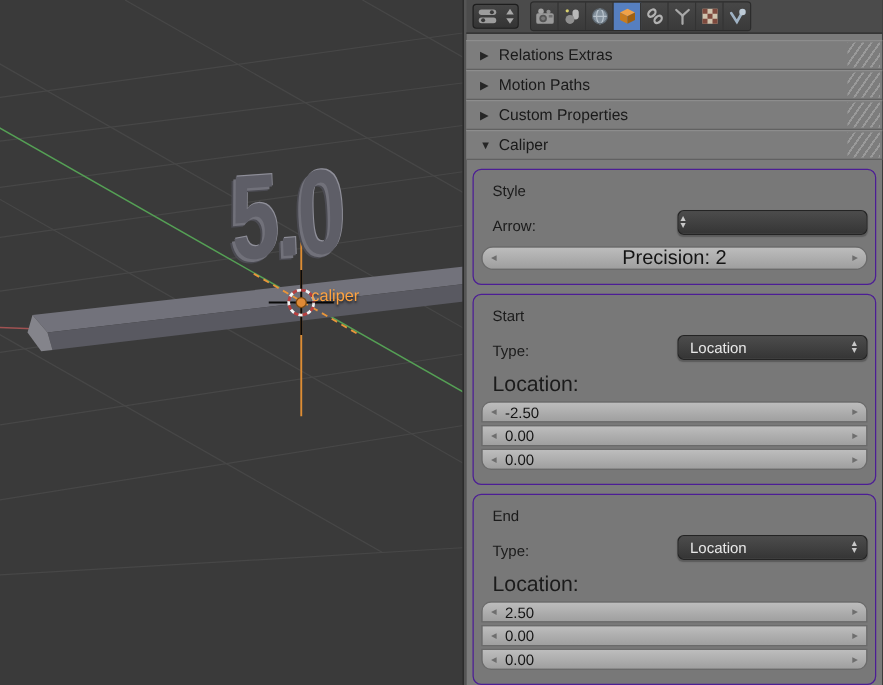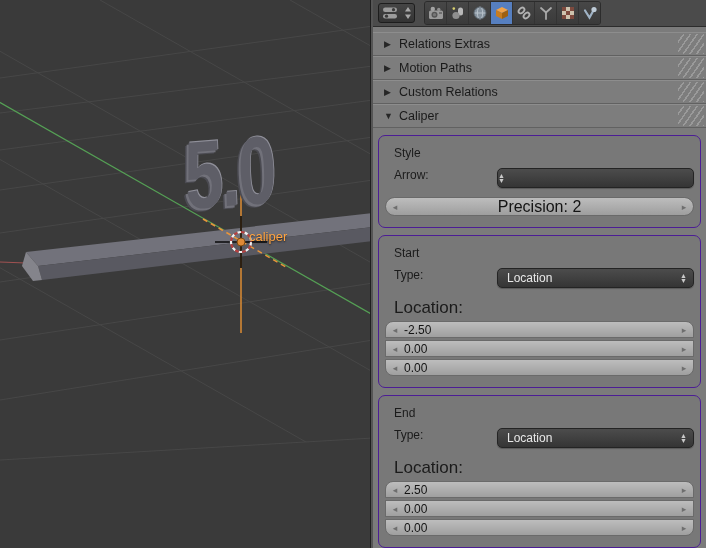--- a/index.html
+++ b/index.html
@@ -37,21 +37,21 @@
     display:flex;align-items:center;box-sizing:border-box;}
   .panel-header:first-child{margin-top:5px;}
   .ph-arrow{width:12px;margin-left:11px;font-size:9px;color:#262626;}
   .ph-label{font-size:12.5px;color:#1a1a1a;margin-left:3px;}
   .ph-grip{position:absolute;right:2px;top:1px;bottom:1px;width:26px;
     background:repeating-linear-gradient(125deg,transparent 0 4px,#9a9a9a 4px 5.5px);}
   
   .box{margin:7px 5px 0 5px;background:#787878;border:1px solid #4c1d95;border-radius:7px;
     padding:10px 6px 11px 6px;box-sizing:border-box;}
   .sec-label{font-size:12px;color:#1b1b1b;margin:0 0 8px 9px;}
-  .row{display:flex;align-items:flex-start;margin-bottom:9px;}
+  .row{display:flex;align-items:flex-end;margin-bottom:9px;gap:45px;}
   .row:last-child{margin-bottom:0;}
   .row-label{width:112px;font-size:12px;color:#1b1b1b;padding-left:9px;box-sizing:border-box;}
   .dropdown{flex:1;height:20px;background:linear-gradient(#4c4c4c,#353535);
     border:1px solid #242424;border-radius:5px;display:flex;align-items:center;
     box-sizing:border-box;box-shadow:0 1px 1px rgba(0,0,0,.25);}
   .dd-text{flex:1;font-size:12px;color:#e8e8e8;margin-left:9px;}
   .dd-arrows{margin-right:6px;display:flex;flex-direction:column;line-height:5px;
     font-size:7px;color:#c9c9c9;}
   .slider{height:19px;background:linear-gradient(#bdbdbd,#9e9e9e);border:1px solid #6a6a6a;
     border-radius:10px;display:flex;align-items:center;box-sizing:border-box;margin:0;}
@@ -215,21 +215,21 @@
         <span class="ph-label">Relations Extras</span>
         <span class="ph-grip"></span>
       </div>
       <div class="panel-header">
         <span class="ph-arrow">▶</span>
         <span class="ph-label">Motion Paths</span>
         <span class="ph-grip"></span>
       </div>
       <div class="panel-header">
         <span class="ph-arrow">▶</span>
-        <span class="ph-label">Custom Relations</span>
+        <span class="ph-label">Custom Properties</span>
         <span class="ph-grip"></span>
       </div>
       <div class="panel-header">
         <span class="ph-arrow">▼</span>
         <span class="ph-label">Caliper</span>
         <span class="ph-grip"></span>
       </div>
 
       <div class="box">
         <div class="sec-label">Style</div>

